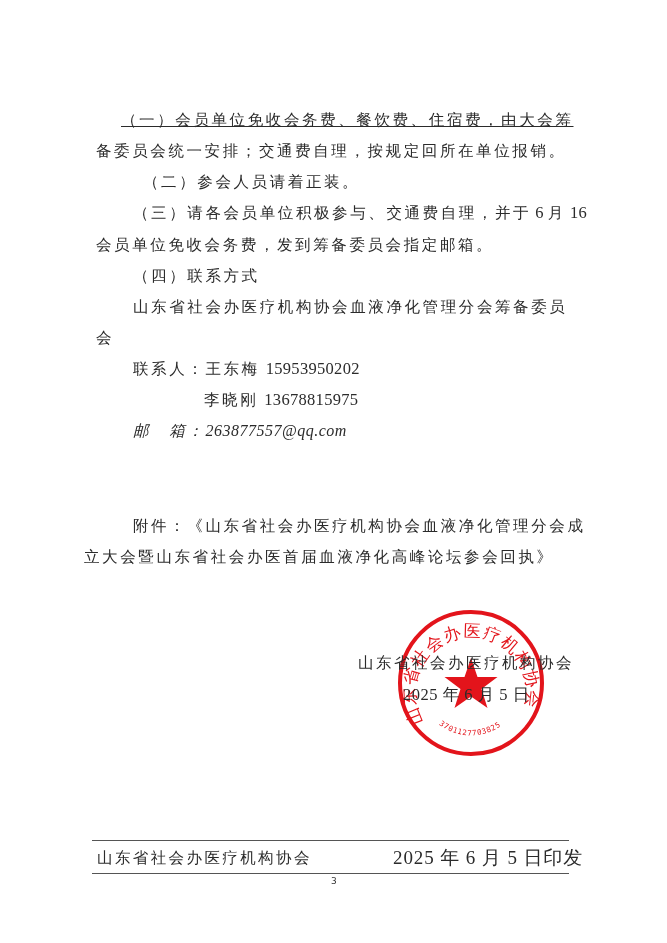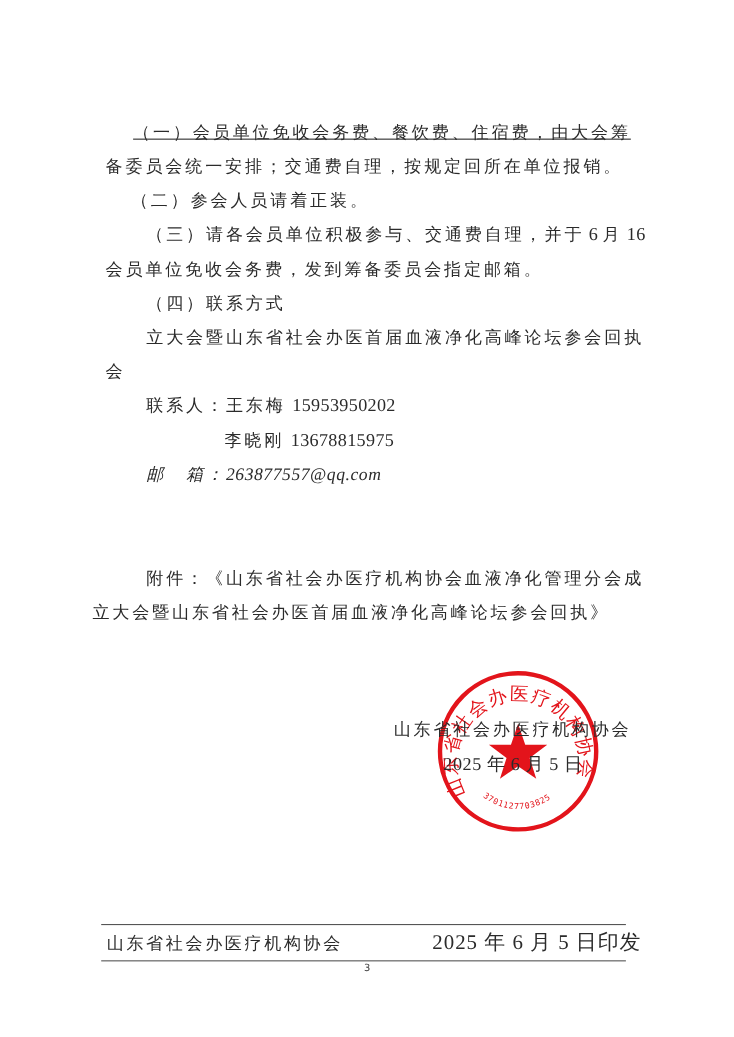--- a/index.html
+++ b/index.html
@@ -12,27 +12,27 @@
   .footer-text { position: absolute; font-size: 15.5px; letter-spacing: 2.4px; white-space: nowrap; line-height: 20px; }
   .page-num { position: absolute; left: 331px; top: 876px; font-size: 9px; font-family: "DejaVu Sans", sans-serif; color: #333; }
   .stamp { position: absolute; left: 396px; top: 608px; width: 150px; height: 150px; }
   .sig { position: absolute; white-space: nowrap; font-size: 15.5px; letter-spacing: 2.5px; line-height: 20px; color: #2b2b2b; z-index: 2; }
 </style>
 </head>
 <body>
 
 <div class="line" style="left:121px; top:110px;text-decoration:underline;">（一）会员单位免收会务费、餐饮费、住宿费，由大会筹</div>
 <div class="line" style="left:96px; top:141px;">备委员会统一安排；交通费自理，按规定回所在单位报销。</div>
-<div class="line" style="left:119px; top:172px;">（二）参会人员请着正装。</div>
+<div class="line" style="left:143px; top:172px;">（二）参会人员请着正装。</div>
 <div class="line" style="left:133px; top:203px;">
   <span>（三）请各会员单位积极参与、交通费自理，并于</span><span class="num" style="margin:0 4px;">6</span><span>月</span><span class="num" style="margin-left:4px;text-align:center;">16</span>
 </div>
 <div class="line" style="left:96px; top:235px;">会员单位免收会务费，发到筹备委员会指定邮箱。</div>
 <div class="line" style="left:133px; top:266px;">（四）联系方式</div>
-<div class="line" style="left:133px; top:297px;">立大会暨山东省社会办医首届血液净化高峰论坛参会回执</div>
+<div class="line" style="left:133px; top:297px;">山东省社会办医疗机构协会血液净化管理分会筹备委员</div>
 <div class="line" style="left:96px; top:328px;">会</div>
 
 <div class="line" style="left:133px; top:359px;">
   <span>联系人：</span><span>王东梅</span><span class="num" style="margin-left:6px;">15953950202</span>
 </div>
 <div class="line" style="left:204px; top:390px;">
   <span>李晓刚</span><span class="num" style="margin-left:6px;">13678815975</span>
 </div>
 <div class="line" style="left:133px; top:421px;font-style:italic;">
   <span>邮　箱：</span><span class="mono">263877557@qq.com</span>

